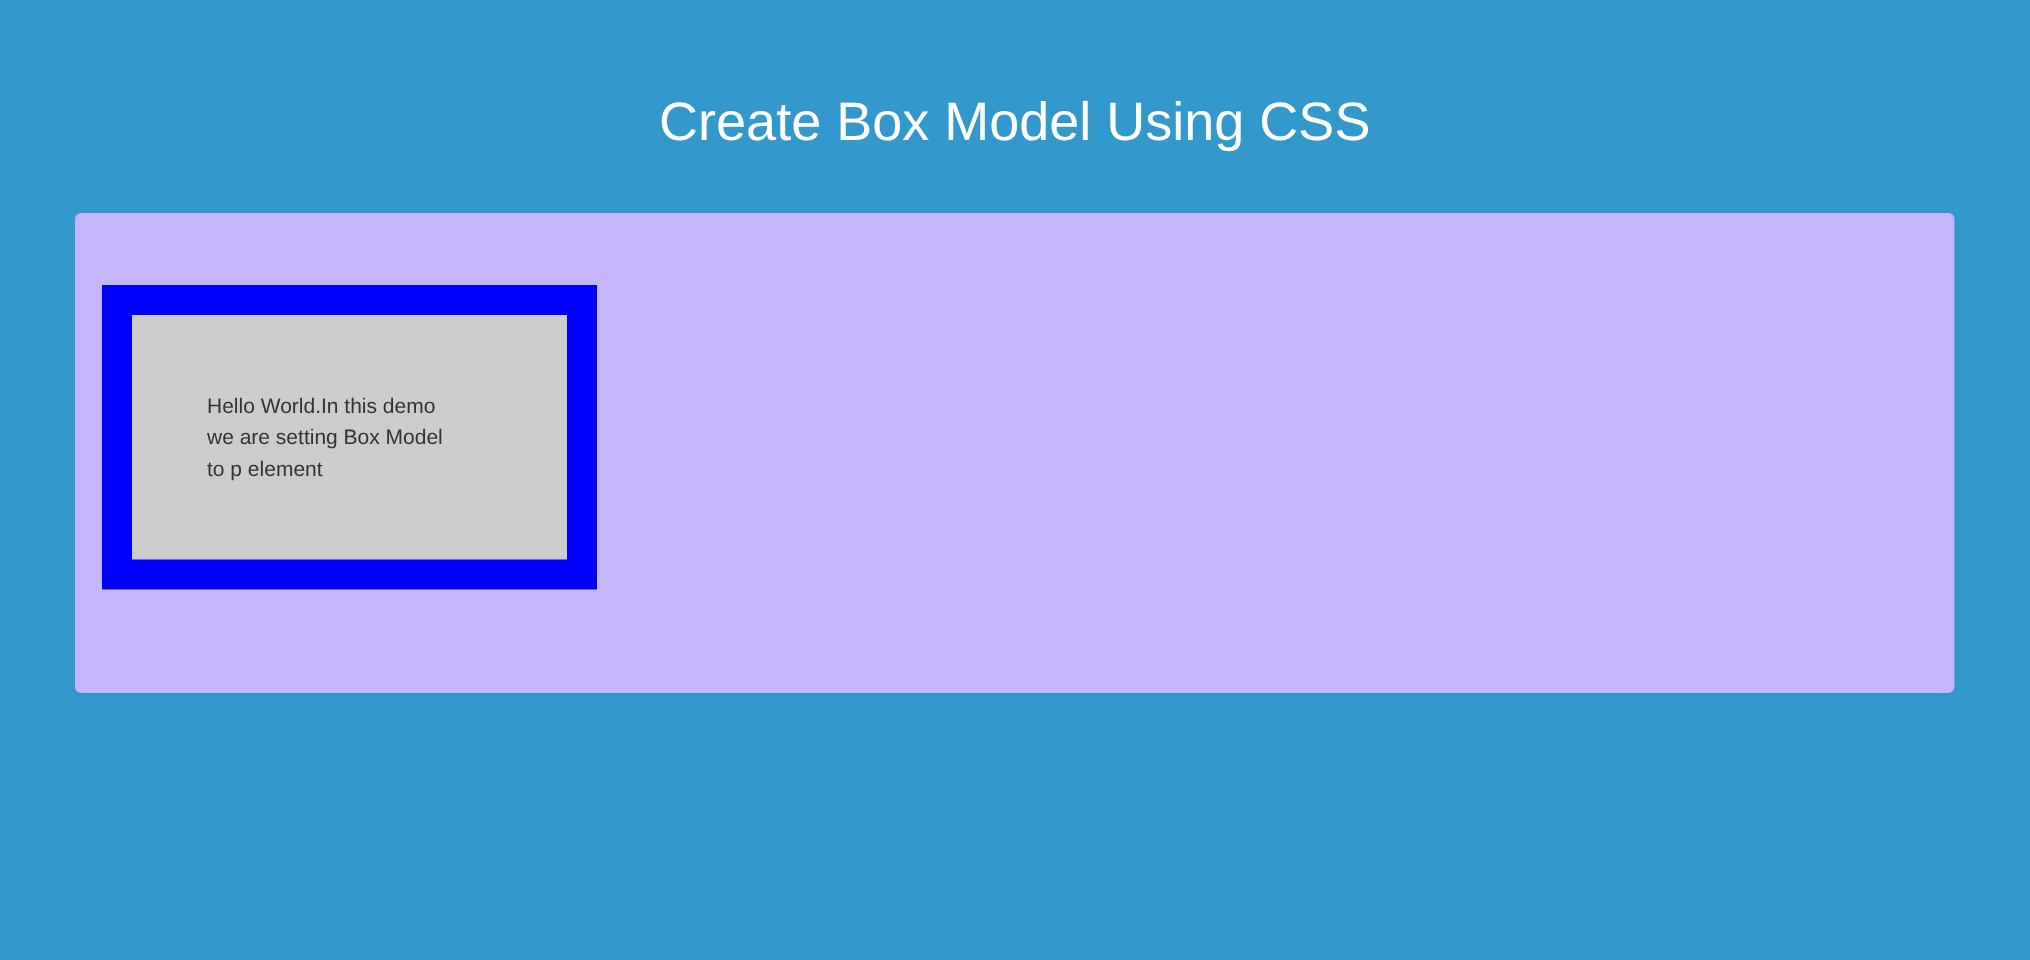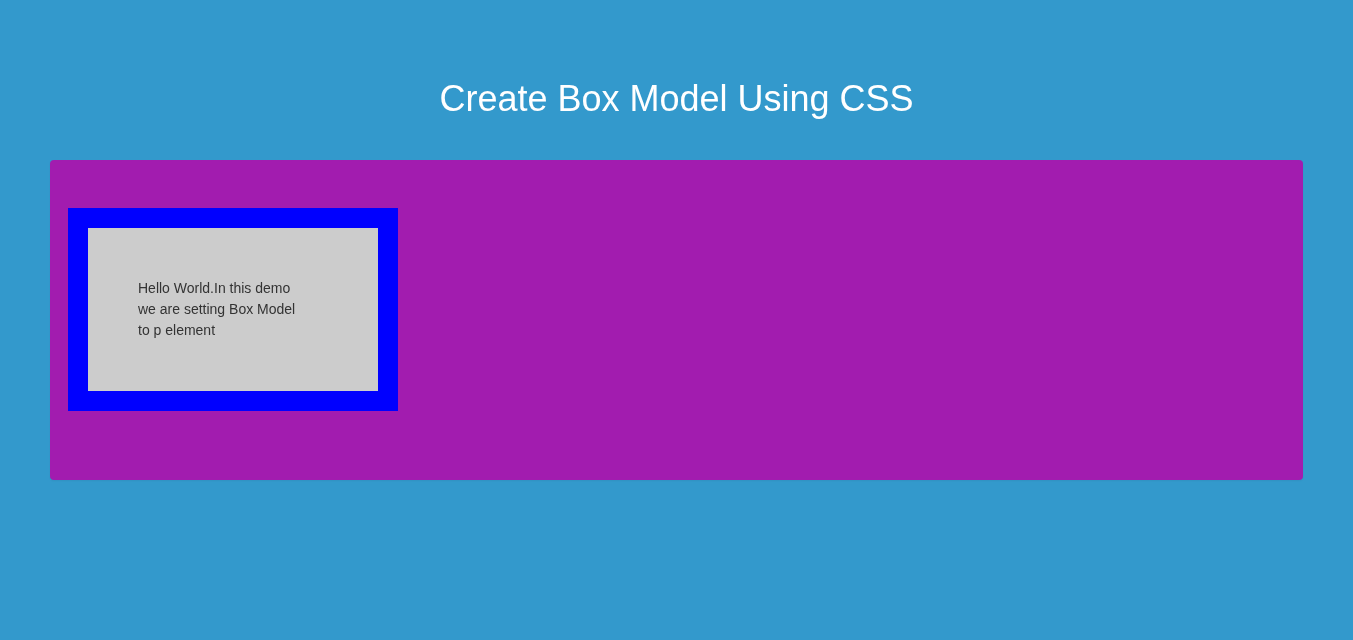--- a/index.html
+++ b/index.html
@@ -12,25 +12,25 @@
       font-family: Arial, Helvetica, sans-serif;
       width: 1353px;
       height: 640px;
       overflow: hidden;
     }
     .page-title {
       color: #ffffff;
       text-align: center;
       font-size: 36px;
       font-weight: 400;
-      padding-top: 78px;
+      padding-top: 60px;
       padding-bottom: 40px;
     }
     .content-panel {
-      background-color: #a21caf;
+      background-color: #c4b5fd;
       margin: 0 50px;
       border-radius: 4px;
       padding: 18px;
       box-shadow: 0 1px 2px rgba(0,0,0,0.05);
       min-height: 320px;
     }
     .box-model-demo {
       background-color: #cccccc;
       border: 20px solid #0000ff;
       padding: 50px;

